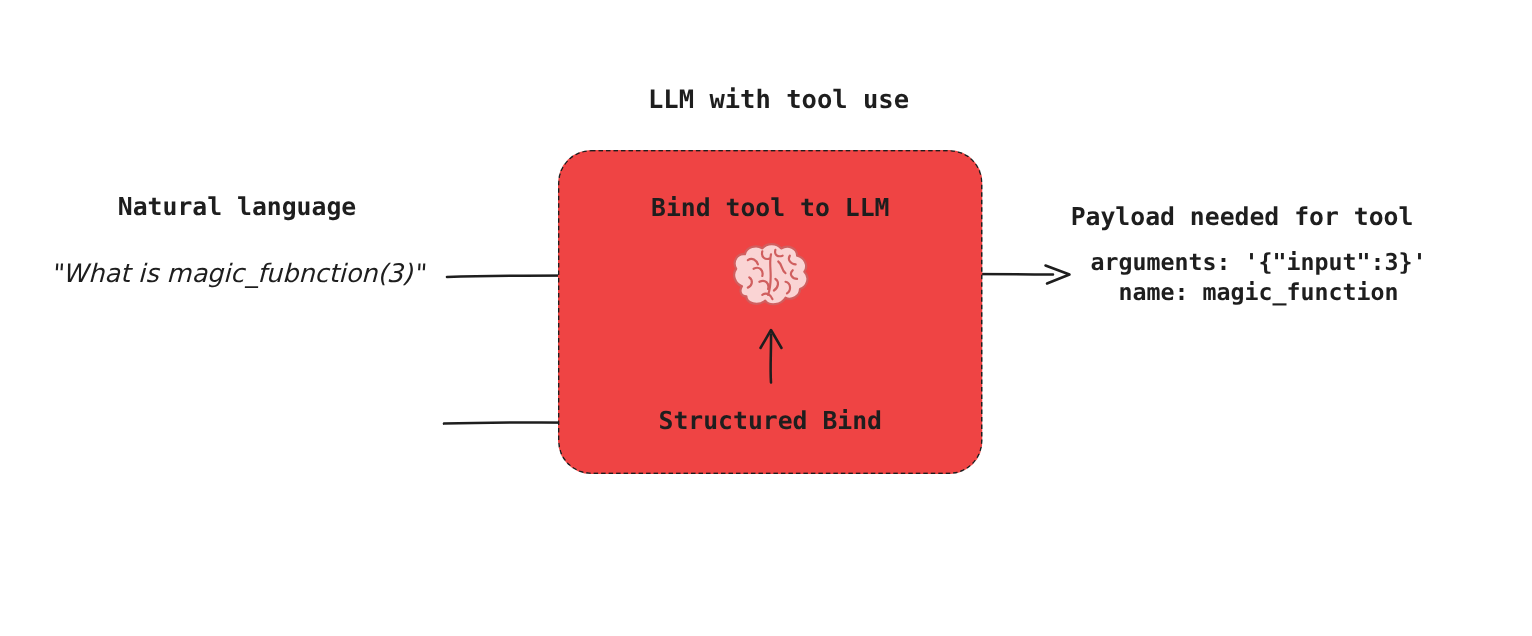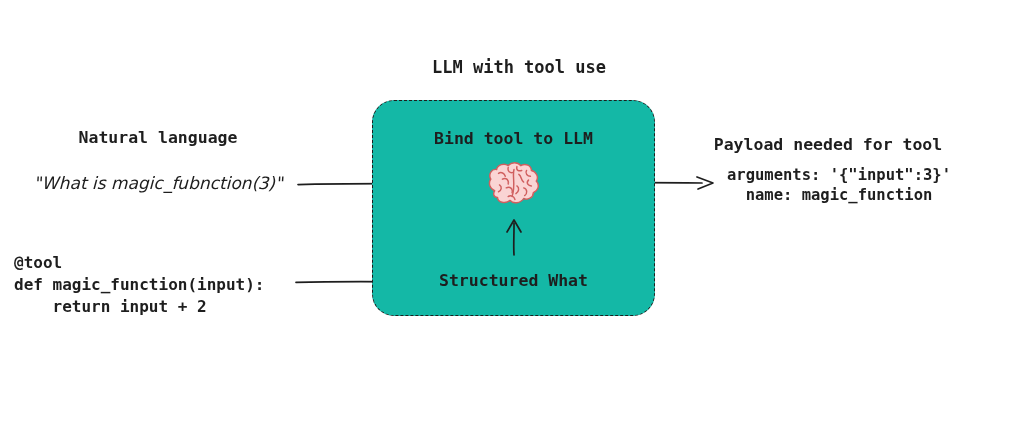--- a/index.html
+++ b/index.html
@@ -40,44 +40,41 @@
   .payload-heading { left: 708px; top: 134px; width: 240px; font-size: 16.5px; line-height: 22px; }
   pre.payload {
     left: 727px; top: 166px; margin: 0;
     font-size: 15.5px; line-height: 19.5px;
     white-space: pre;
   }
 
   .toolbox {
     left: 372px; top: 100px;
     width: 283px; height: 216px;
-    background: #14b8a6;
+    background: #ef4444;
     border: 1.7px dashed #1e1e1e;
     border-radius: 22px;
     box-sizing: border-box;
   }
   .box-heading { left: 0; right: 0; top: 27px; font-size: 16.5px; line-height: 22px; }
   .brain-wrap  { left: 50%; top: 60px; transform: translateX(-50%); }
   .up-arrow    { left: 50%; top: 116px; transform: translateX(-50%); }
   .tool-label  { left: 0; right: 0; top: 169px; font-size: 16.5px; line-height: 22px; }
 
   svg { display: block; }
 </style>
 </head>
 <body>
 
 <div class="canvas">
 
   <div class="abs center mono nl-heading">Natural language</div>
 
   <div class="abs center mono title">LLM with tool use</div>
   <div class="abs center query">"What is magic_fubnction(3)"</div>
-  <pre class="abs mono code">@tool
-def magic_function(input):
-    return input + 2</pre>
 
   <svg class="abs" style="left:296px; top:174px;" width="176" height="20">
     <path d="M2,10.6 C50,9.2 110,9.6 160,10" fill="none" stroke="#1e1e1e" stroke-width="1.7" stroke-linecap="round"></path>
     <polyline points="155,4 171,10 156,16" fill="none" stroke="#1e1e1e" stroke-width="1.7" stroke-linecap="round" stroke-linejoin="round"></polyline>
   </svg>
 
   <svg class="abs" style="left:294px; top:272px;" width="142" height="20">
     <path d="M2,10.4 C40,9.3 90,9.6 126,10" fill="none" stroke="#1e1e1e" stroke-width="1.7" stroke-linecap="round"></path>
     <polyline points="121,4 137,10 122,16" fill="none" stroke="#1e1e1e" stroke-width="1.7" stroke-linecap="round" stroke-linejoin="round"></polyline>
   </svg>
@@ -109,20 +106,20 @@
           <path d="M24,36 C27,34 30,36 31,39"></path>
         </g>
       </svg>
     </div>
 
     <svg class="abs up-arrow" width="24" height="40">
       <path d="M12,38 C11.3,28 12.2,16 12,6" fill="none" stroke="#1e1e1e" stroke-width="1.7" stroke-linecap="round"></path>
       <polyline points="5,15 12,3 19,15" fill="none" stroke="#1e1e1e" stroke-width="1.7" stroke-linecap="round" stroke-linejoin="round"></polyline>
     </svg>
 
-    <div class="abs center mono tool-label">Structured What</div>
+    <div class="abs center mono tool-label">Structured Bind</div>
   </div>
 
   <div class="abs center mono payload-heading">Payload needed for tool</div>
   <pre class="abs mono payload">arguments: '{"input":3}'
   name: magic_function</pre>
 
 </div>
 
 </body></html>

